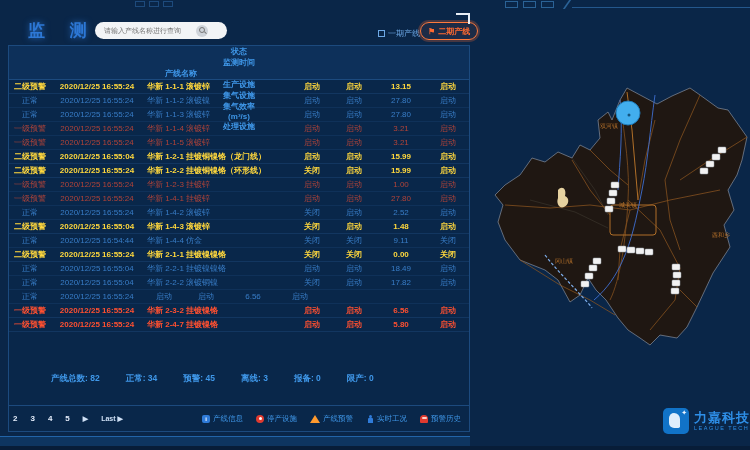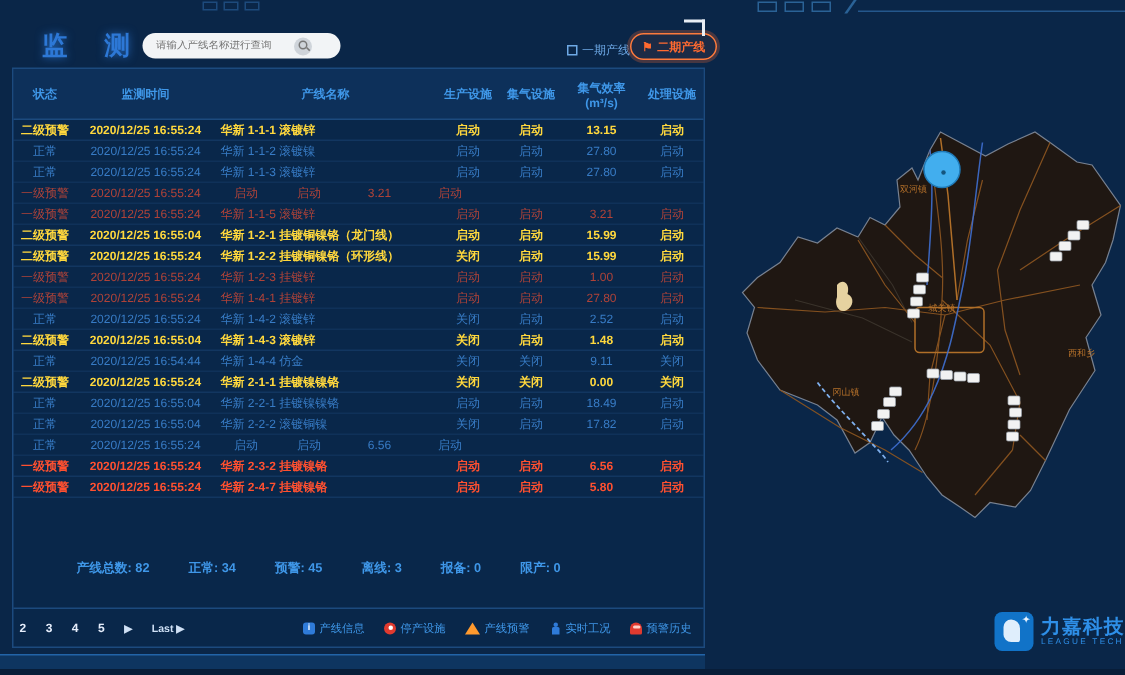--- a/index.html
+++ b/index.html
@@ -42,31 +42,31 @@
     background:rgba(255,106,48,.08); display:flex; align-items:center; gap:3px; cursor:pointer;
     box-shadow:0 0 0 2px rgba(255,106,48,.25); }
   .flag-icon { font-size:8px; color:#ff6a30; }
   .corner-bracket { position:absolute; left:456px; top:13px; width:14px; height:11px;
     border-top:2px solid #e8eef5; border-right:2px solid #e8eef5; }
 
   
   .panel { position:absolute; left:8px; top:45px; width:462px; height:387px;
     border:1px solid #1c4a7e; background:rgba(10,42,80,.3); }
   .thead { display:flex; height:34px; align-items:center; border-bottom:1px solid #1c4a7e;
-    font-size:8px; font-weight:bold; color:#3f97e8; background:rgba(20,60,110,.45); }
+    font-size:8px; font-weight:bold; color:#3f97e8; background:rgba(20,60,110,.45);flex-direction:column; }
   .rows {}
   .trow { display:flex; height:14px; align-items:center; font-size:8px;
     border-bottom:1px solid rgba(40,90,150,.30); cursor:pointer; }
   .trow.bright { font-weight:bold; }
   .trow.dim { opacity:.68; }
   .c-status { width:42px; text-align:center; flex:none; }
   .c-time   { width:92px; text-align:center; flex:none; }
   .c-name   { width:148px; text-align:left; padding-left:4px; flex:none;
               white-space:nowrap; overflow:hidden; }
-  .thead .c-name { text-align:center; padding-left:0; }
+  .thead .c-name { padding-left:0; }
   .c-prod, .c-gas, .c-treat { width:42px; text-align:center; flex:none; }
   .c-eff { width:52px; text-align:center; flex:none; }
   .lvl-normal { color:#4da3ff; }
   .lvl-l1 { color:#ff5030; }
   .lvl-l2 { color:#ffd83d; }
 
   .summary { position:absolute; left:0; bottom:44px; width:100%; height:16px;
     display:flex; align-items:center; padding-left:42px; gap:26px;
     font-size:8.5px; font-weight:bold; color:#3f97e8; }
 
@@ -180,20 +180,21 @@
         <span class="c-time">2020/12/25 16:55:24</span>
         <span class="c-name">华新 1-1-3 滚镀锌</span>
         <span class="c-prod">启动</span>
         <span class="c-gas">启动</span>
         <span class="c-eff">27.80</span>
         <span class="c-treat">启动</span>
       </div>
       <div class="trow lvl-l1 dim">
         <span class="c-status">一级预警</span>
         <span class="c-time">2020/12/25 16:55:24</span>
+        <span class="c-name">华新 1-1-4 滚镀锌</span>
         <span class="c-prod">启动</span>
         <span class="c-gas">启动</span>
         <span class="c-eff">3.21</span>
         <span class="c-treat">启动</span>
       </div>
       <div class="trow lvl-l1 dim">
         <span class="c-status">一级预警</span>
         <span class="c-time">2020/12/25 16:55:24</span>
         <span class="c-name">华新 1-1-5 滚镀锌</span>
         <span class="c-prod">启动</span>

